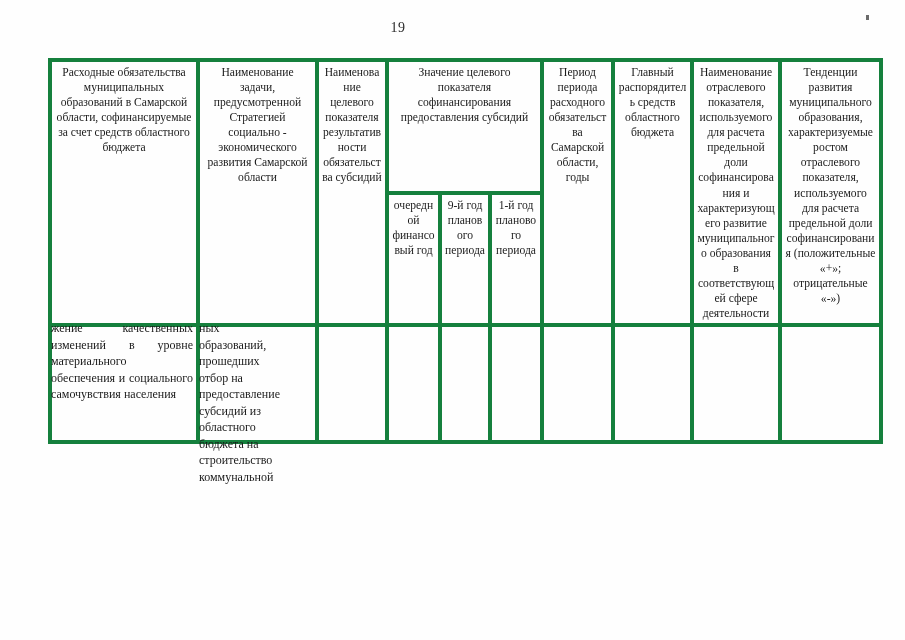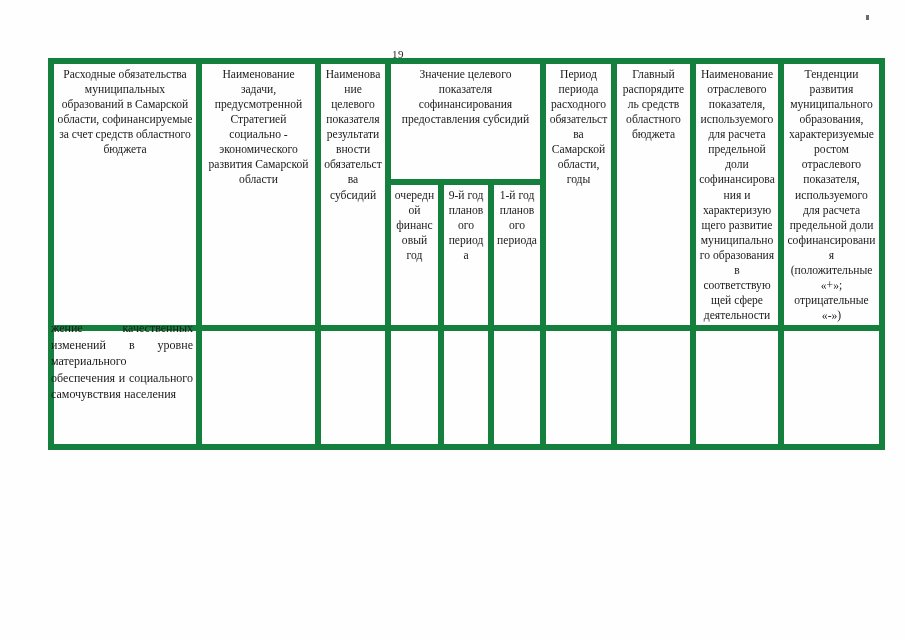--- a/index.html
+++ b/index.html
@@ -27,24 +27,24 @@
     left: 866px;
     top: 15px;
     width: 3px;
     height: 5px;
     background: #6b6b6b;
   }
 
   .page-number {
     position: absolute;
     left: 0;
-    top: 48px;
+    top: 20px;
     width: 796px;
     text-align: center;
-    font-size: 11px;
+    font-size: 14px;
     letter-spacing: 0.5px;
     color: #2a2a2a;
   }
 
   
   .table-wrap {
     position: absolute;
     left: 48px;
     top: 58px;
     width: 833px;
@@ -52,21 +52,21 @@
 
   table.doc-table {
     border-collapse: collapse;
     table-layout: fixed;
     width: 833px;
     font-size: 11.6px;
     line-height: 1.30;
   }
 
   table.doc-table td {
-    border: 6px solid #15803d;
+    border: 4px solid #15803d;
     padding: 3px 3px 2px 3px;
     vertical-align: top;
     text-align: center;
     hyphens: manual;
     word-wrap: break-word;
   }
 
   td.justify-cell {
     text-align: justify;
     text-align-last: center;
@@ -168,17 +168,20 @@
       </tr>
     </tbody>
       </table>
   </div>
 
   <div class="body-flow">
     <div class="flow-cols">
       <div class="flow-col c1">
         <p class="justify-para">жение качественных изменений в уровне материального обеспечения и социального самочувствия населения</p>
       </div>
+      <div class="flow-col c3">
+        <p>ных образований, прошедших отбор на предоставление субсидий из областного бюджета на строительство коммунальной</p>
+      </div>
       <div class="flow-col rest"></div>
     </div>
   </div>
 
 </div>
 
 </body></html>

